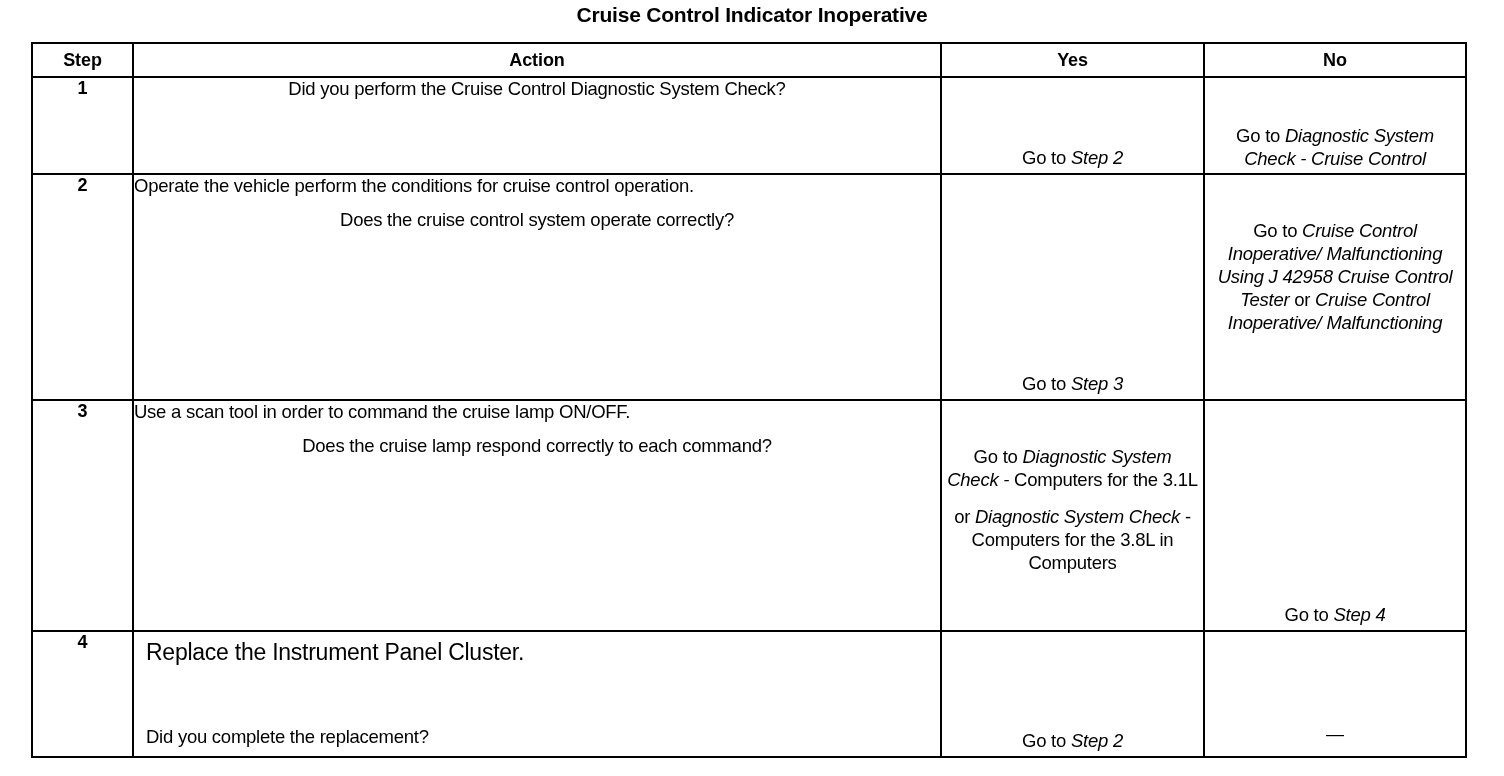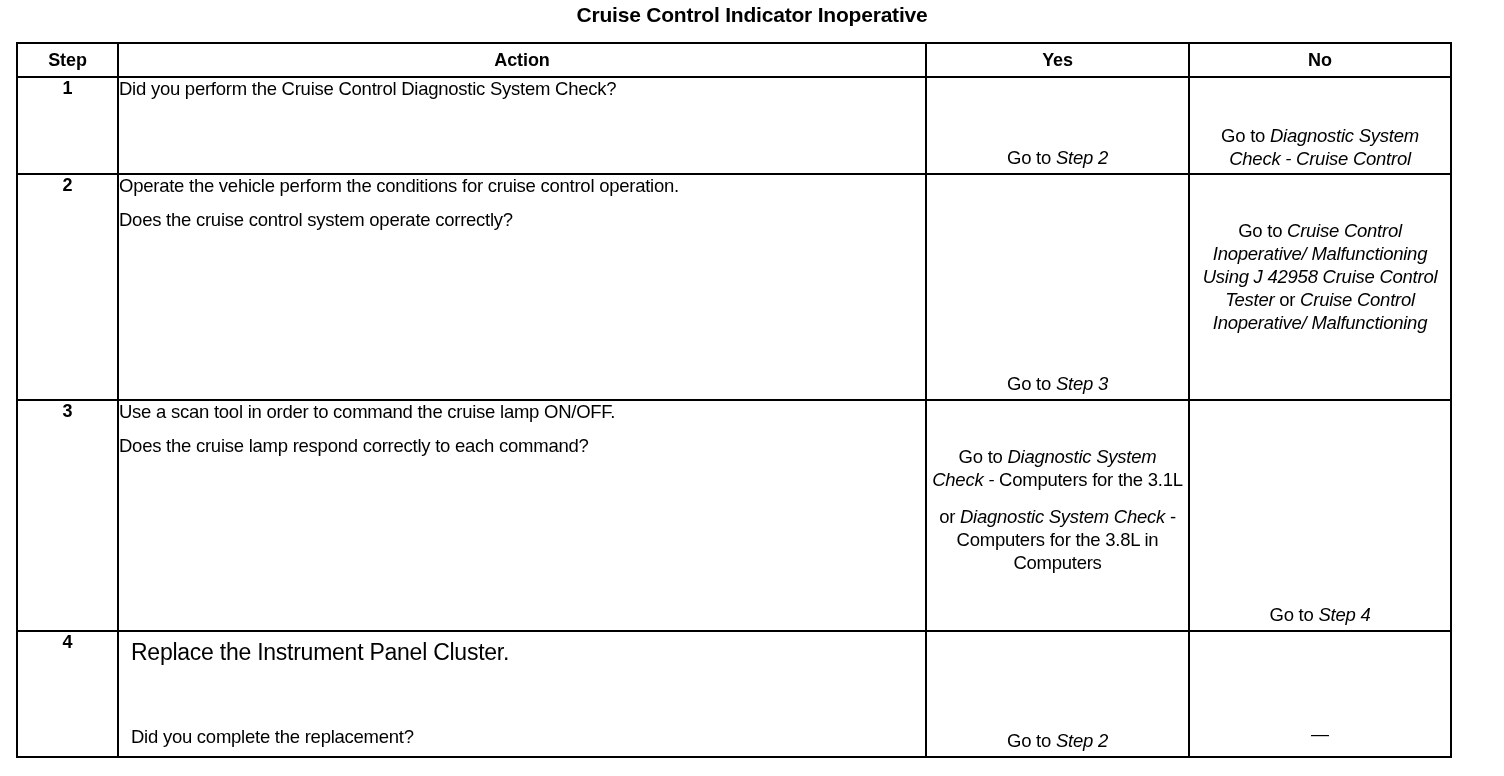--- a/index.html
+++ b/index.html
@@ -33,21 +33,21 @@
     font-size: 21px;
     font-weight: bold;
     letter-spacing: -0.2px;
     line-height: 26px;
     white-space: nowrap;
   }
 
   
   .dtc-table {
     position: absolute;
-    left: 16px;
+    left: 31px;
     top: 42px;
     width: 1434px;
     height: 716px;
     border-collapse: collapse;
     table-layout: fixed;
     background: #701a75;
   }
   .dtc-table th,
   .dtc-table td {
     border: 2px solid #000000;
@@ -85,21 +85,21 @@
     font-size: 18.5px;
     line-height: 22px;
     padding: 8px 6px 8px 12px;
     letter-spacing: -0.25px;
   }
   .cell-action .line {
     display: block;
     margin-bottom: 12px;
     white-space: nowrap;
   }
-  .cell-action .line:last-child { margin-bottom: 0; }
+  .cell-action .line:last-child { margin-bottom: 0; text-align: center; }
 
   
   .cell-action.split {
     position: relative;
     padding: 0;
   }
   .cell-action.split .top-line {
     position: absolute;
     left: 12px;
     top: 9px;

